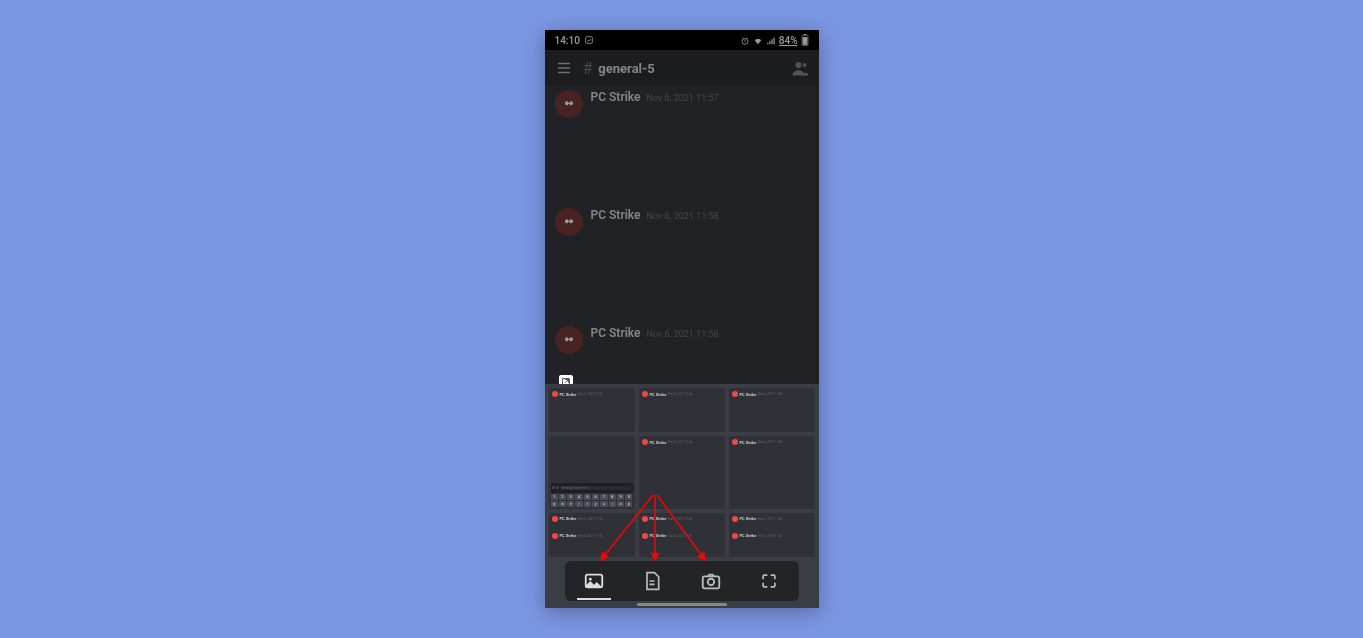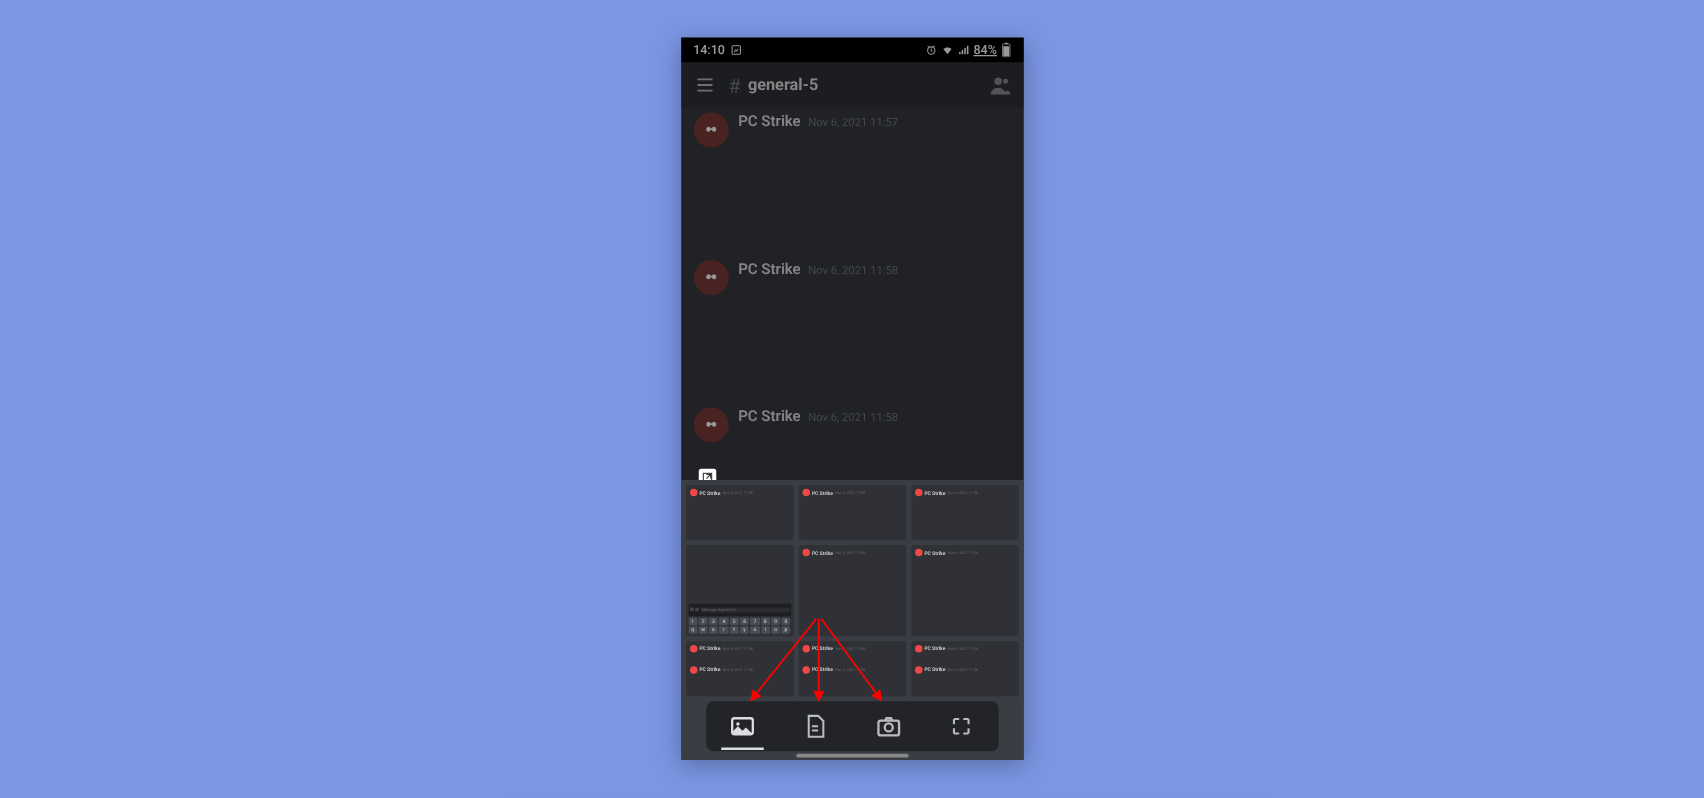--- a/index.html
+++ b/index.html
@@ -27,21 +27,21 @@
     background: #000;
     color: #fff;
     display: flex;
     align-items: center;
     justify-content: space-between;
     padding: 0 10px;
     font-size: 10px;
     font-weight: 500;
   }
   .statusbar-left { display: flex; align-items: center; gap: 4px; }
-  .statusbar-right { display: flex; align-items: center; gap: 3px; text-decoration: underline; }
+  .statusbar-right { display: flex; align-items: flex-end; gap: 3px; text-decoration: underline; }
   .ico { display: inline-flex; }
   
   .header {
     height: 36px;
     background: #2f3136;
     display: flex;
     align-items: center;
     padding: 0 10px;
     gap: 10px;
     color: #b9bbbe;

